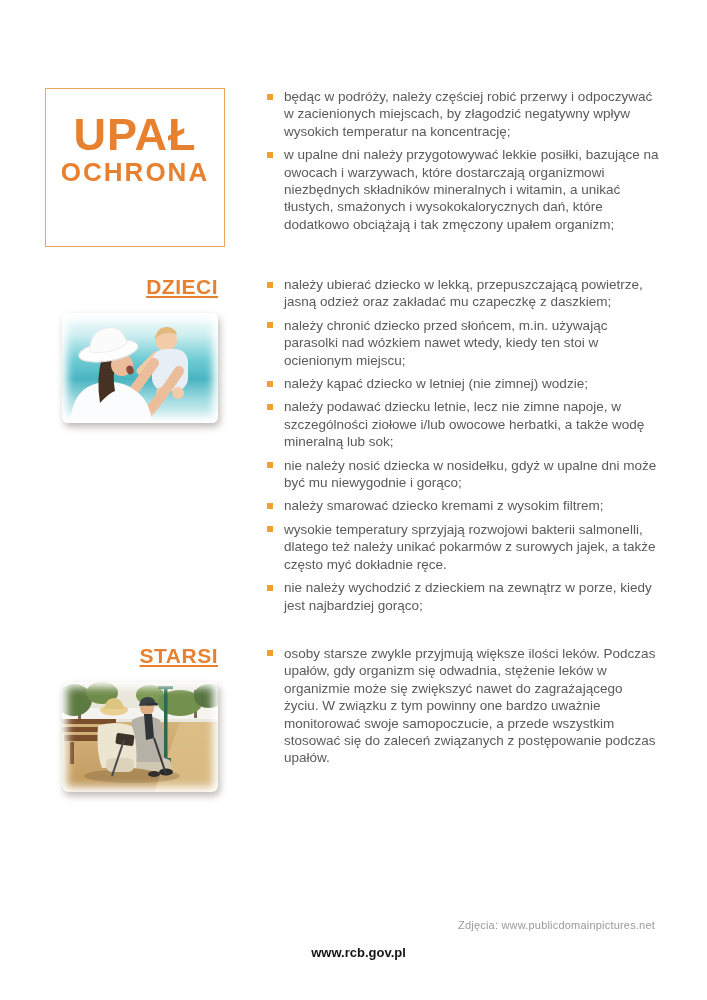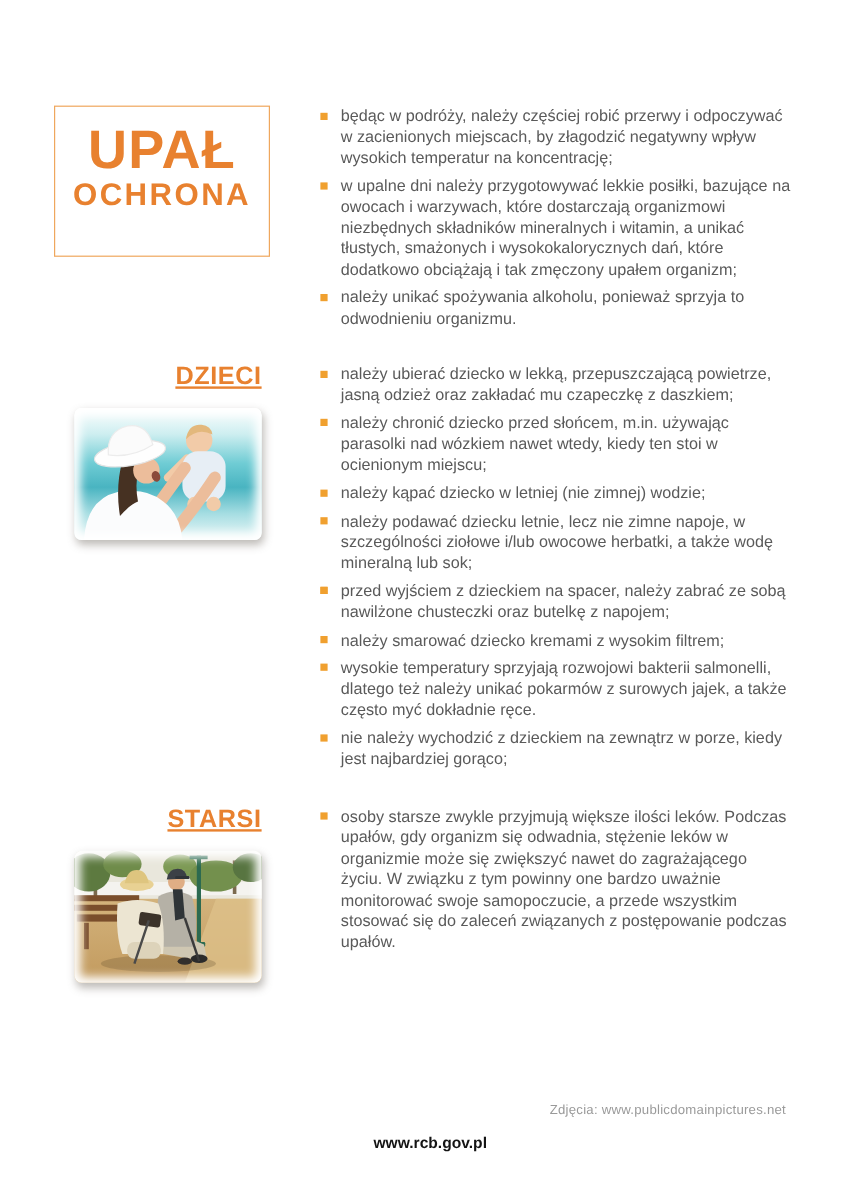--- a/index.html
+++ b/index.html
@@ -12,24 +12,24 @@
     font-family: "Liberation Sans", sans-serif;
   }
   .content { position: absolute; left: 45px; top: 88px; width: 614px; }
   .row { display: flex; align-items: flex-start; }
   .left-col { flex: 0 0 180px; }
   .right-col { flex: 1; padding-left: 42px; }
 
   
   .title-box {
     box-sizing: border-box;
-    width: 180px; height: 126px;
+    width: 180px; height: 159px;
     border: 1px solid #efa75d;
     text-align: center;
-    padding-top: 13px;
+    padding-top: 23px;
   }
   .title-main {
     font-size: 45px; font-weight: bold; line-height: 46px;
     color: #e8812f; letter-spacing: 1px;
   }
   .title-sub {
     font-size: 26px; font-weight: bold; line-height: 28px;
     color: #e8812f; letter-spacing: 2px; margin-top: 0;
   }
 
@@ -95,24 +95,20 @@
             <li>
               <span class="sq"></span>
               <span>będąc w podróży, należy częściej robić przerwy i odpoczywać w zacienionych miejscach, by złagodzić negatywny wpływ wysokich temperatur na koncentrację;</span>
             </li>
 
             <li>
               <span class="sq"></span>
               <span>w upalne dni należy przygotowywać lekkie posiłki, bazujące na owocach i warzywach, które dostarczają organizmowi niezbędnych składników mineralnych i witamin, a unikać tłustych, smażonych i wysokokalorycznych dań, które dodatkowo obciążają i tak zmęczony upałem organizm;</span>
             </li>
 
-            <li>
-              <span class="sq"></span>
-              <span>należy unikać spożywania alkoholu, ponieważ sprzyja to odwodnieniu organizmu.</span>
-            </li>
           </ul>
       </div>
     </section>
 
     <section class="row" id="row-dzieci">
       <div class="left-col">
         <div class="section-heading">DZIECI</div>
         <div class="photo-wrap">
           <svg viewBox="0 0 156 110" xmlns="http://www.w3.org/2000/svg">
             <defs>
@@ -169,25 +165,25 @@
               <span>należy kąpać dziecko w letniej (nie zimnej) wodzie;</span>
             </li>
 
             <li>
               <span class="sq"></span>
               <span>należy podawać dziecku letnie, lecz nie zimne napoje, w szczególności ziołowe i/lub owocowe herbatki, a także wodę mineralną lub sok;</span>
             </li>
 
             <li>
               <span class="sq"></span>
-            </li>
-
-            <li>
-              <span class="sq"></span>
-              <span>przed wyjściem z dzieckiem na spacer, należy zabrać ze sobą nawilżone chusteczki oraz butelkę z napojem;</span>
+              <span>nie należy nosić dziecka w nosidełku, gdyż w upalne dni może być mu niewygodnie i gorąco;</span>
+            </li>
+
+            <li>
+              <span class="sq"></span>
             </li>
 
             <li>
               <span class="sq"></span>
               <span>należy smarować dziecko kremami z wysokim filtrem;</span>
             </li>
 
             <li>
               <span class="sq"></span>
               <span>wysokie temperatury sprzyjają rozwojowi bakterii salmonelli, dlatego też należy unikać pokarmów z surowych jajek, a także często myć dokładnie ręce.</span>

